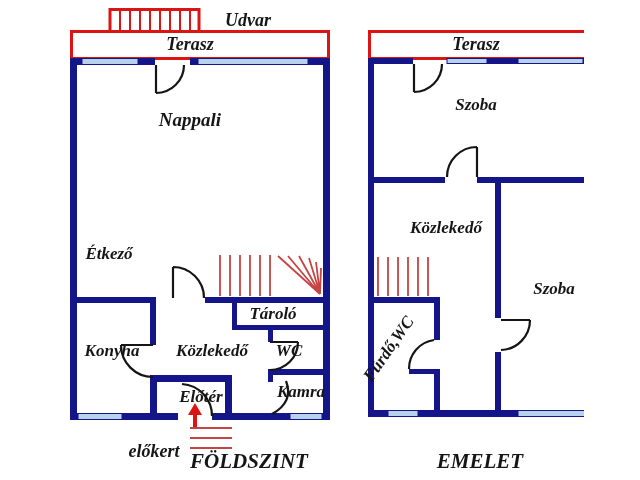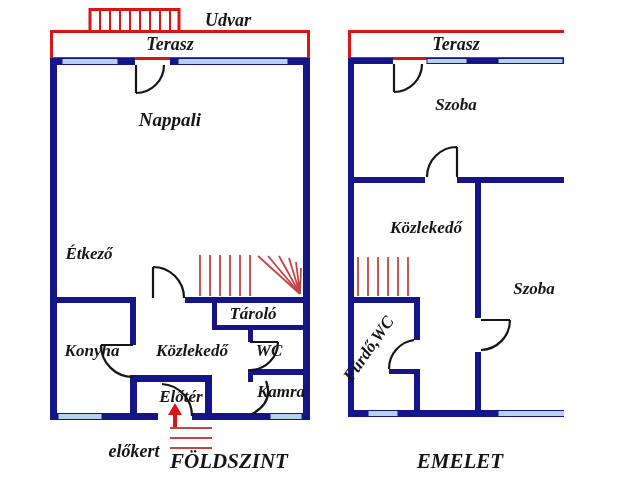--- a/index.html
+++ b/index.html
@@ -1,16 +1,16 @@
 <!DOCTYPE html>
 <html style="--wall: #15158a; --glass: #b8d2ec; --red: #dc1414; --stair: #c64444;"><head>
 <meta charset="utf-8">
 <style>
   html,body{margin:0;padding:0;background:#fff;}
-  #stage{width:564px;height:480px;position:relative;background:#fff;overflow:hidden;}
+  #stage{width:564px;height:480px;position:relative;background:#fff;overflow:hidden;padding-left:20px;}
   svg{display:block;}
   .wall{fill:var(--wall,#15158a);}
   .glass{fill:var(--glass,#b8d2ec);stroke:var(--wall,#15158a);stroke-width:1;}
   .tbox{fill:none;stroke:var(--red,#dc1414);stroke-width:3;}
   .tline{stroke:var(--red,#dc1414);stroke-width:2;fill:none;}
   .stair{stroke:var(--stair,#c64444);stroke-width:1.8;fill:none;}
   .step{stroke:var(--stair,#c64444);stroke-width:2;fill:none;}
   .door{stroke:#151515;stroke-width:2.2;fill:none;}
   .arrow{fill:var(--red,#dc1414);}
   .arrowstem{stroke:var(--red,#dc1414);stroke-width:4;}

